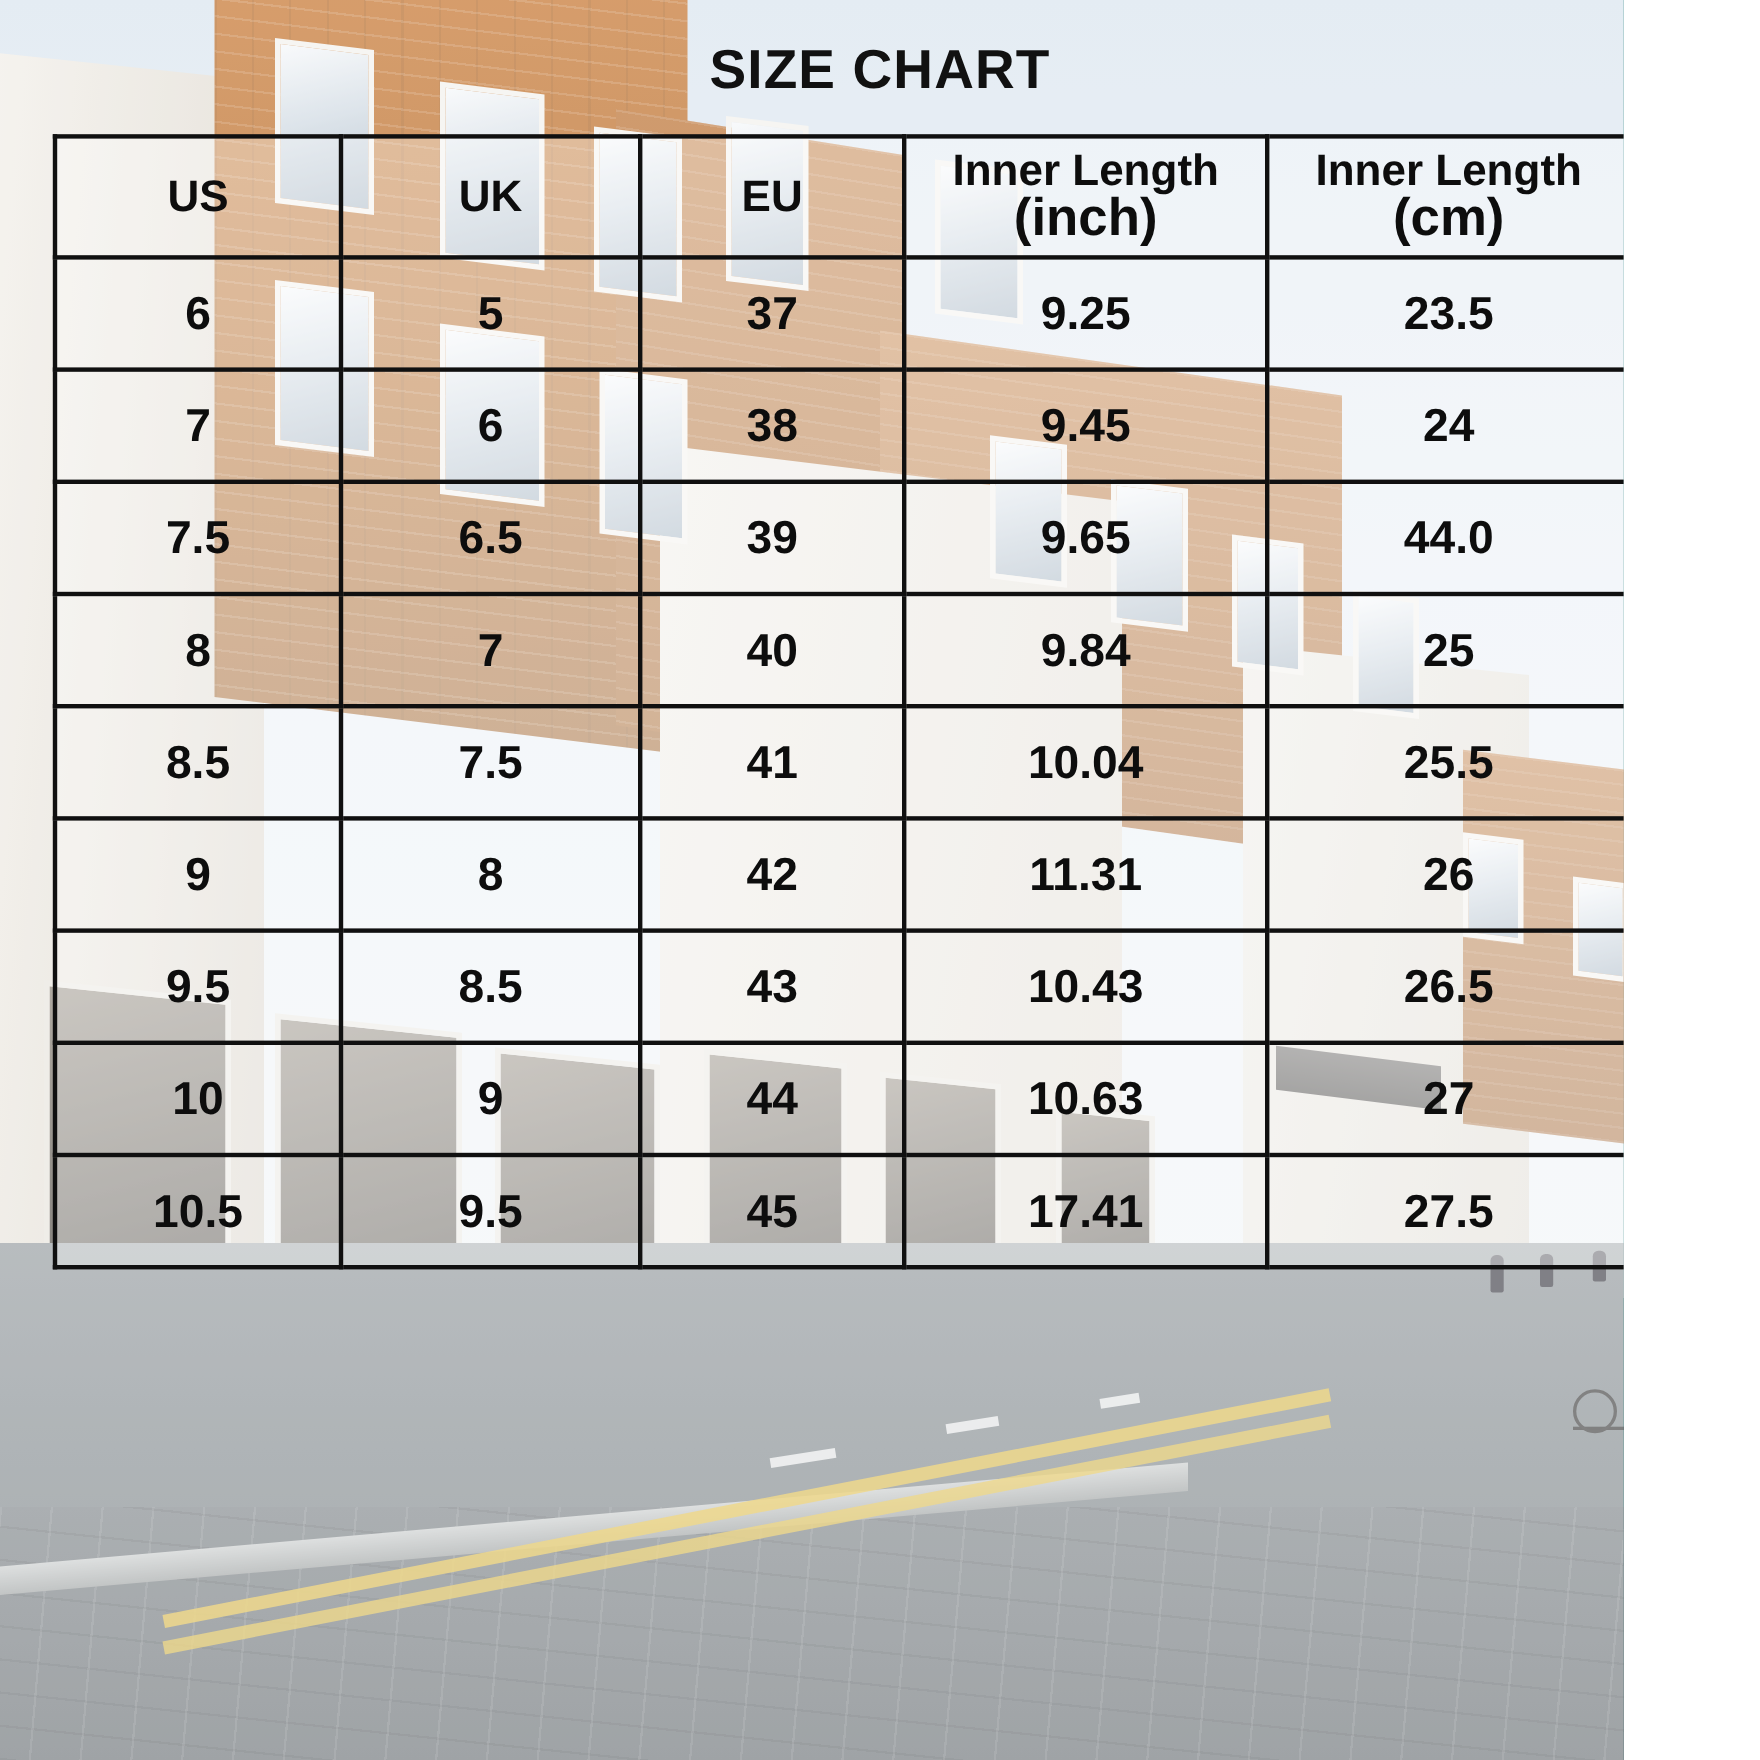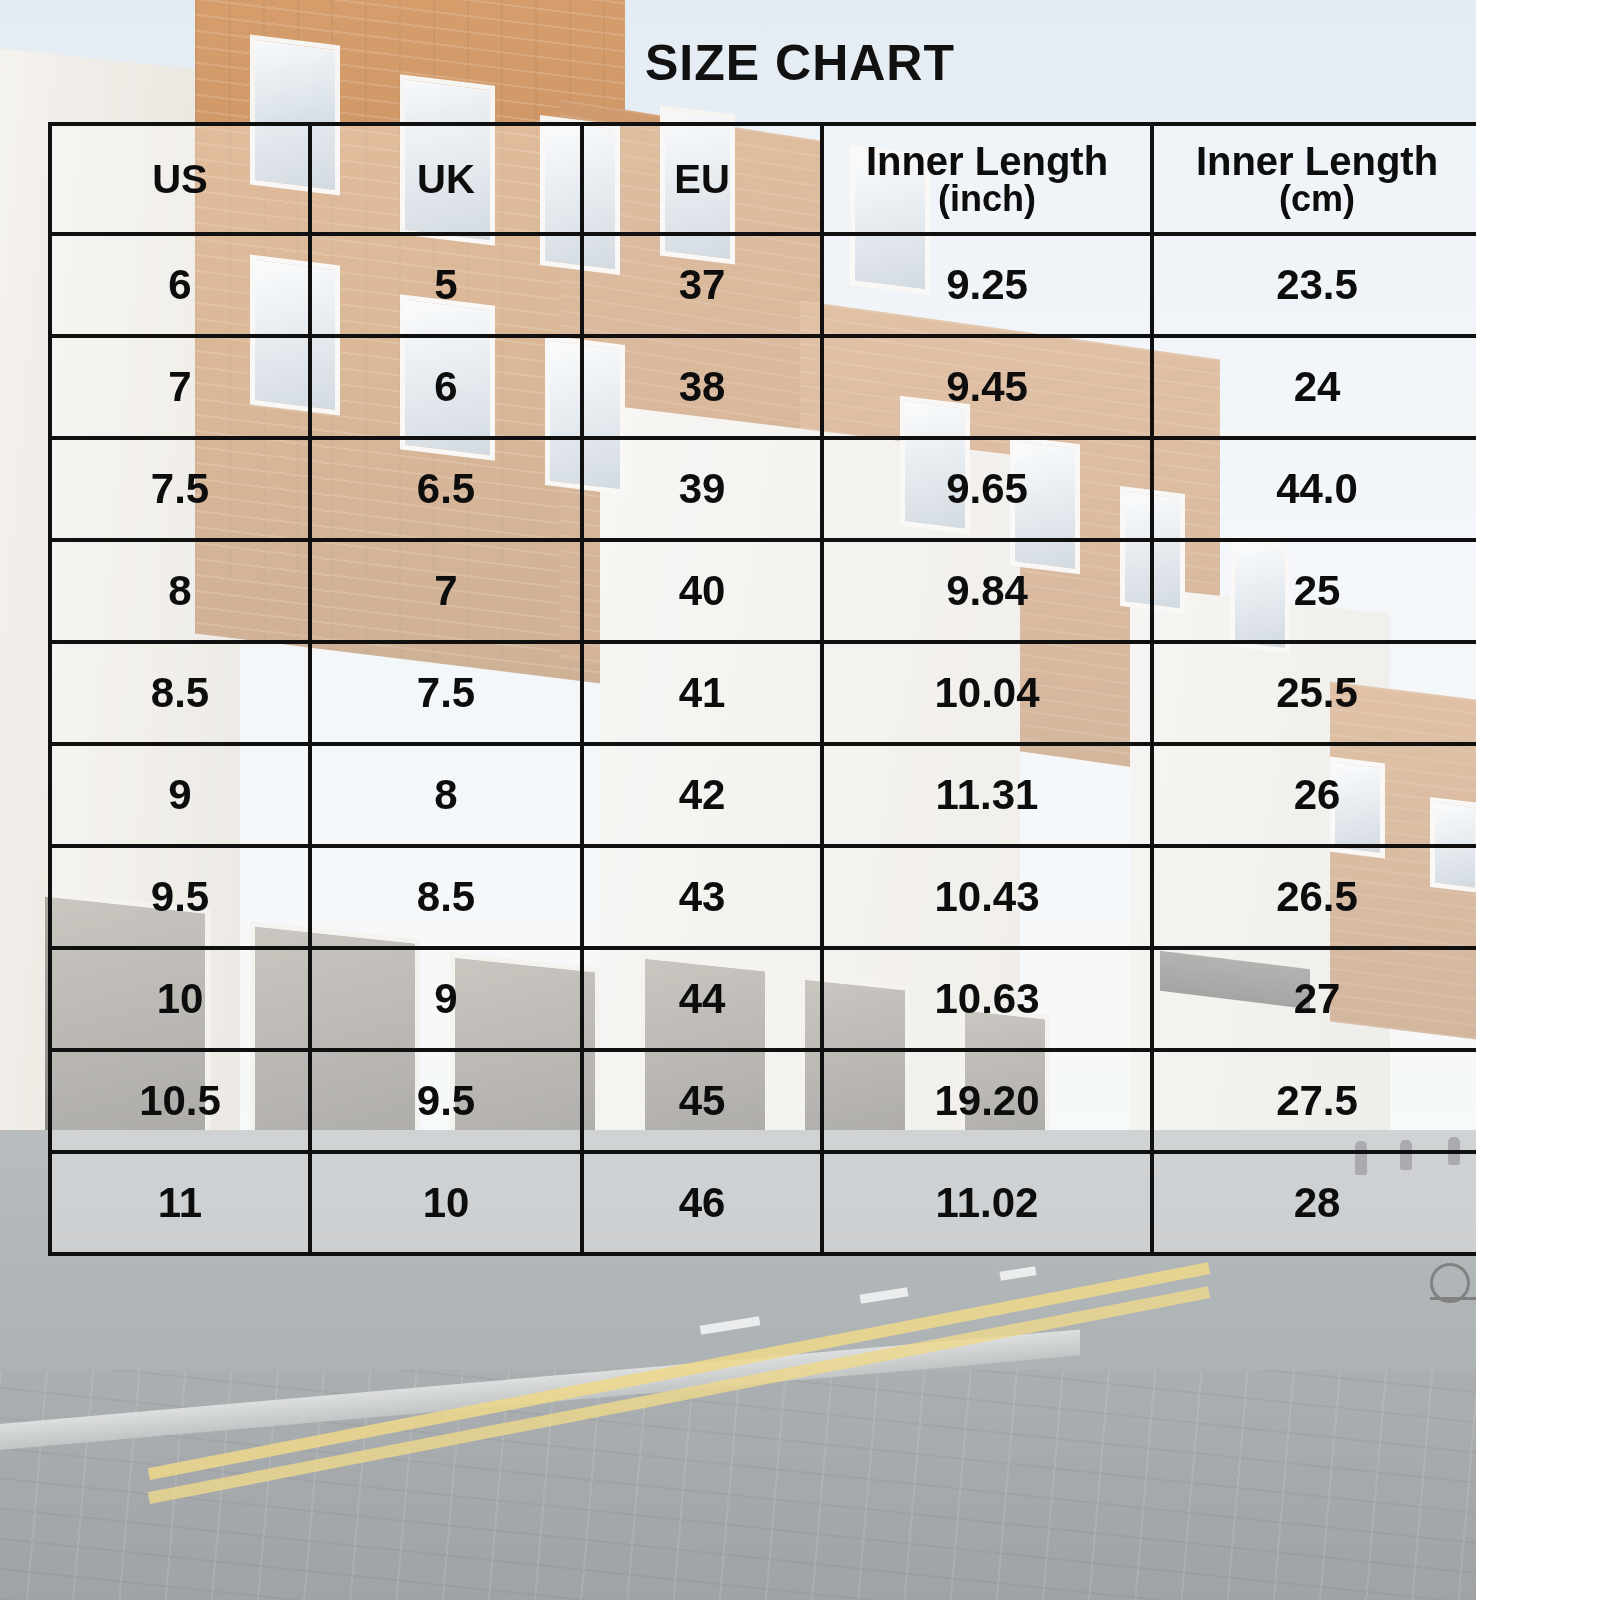--- a/index.html
+++ b/index.html
@@ -228,21 +228,21 @@
   table.size-chart td {
     height: 102px;
     font-size: 42px;
   }
   .col-us { width: 260px; }
   .col-uk { width: 272px; }
   .col-eu { width: 240px; }
   .col-in { width: 330px; }
   .col-cm { width: 330px; }
 
-  .th-sub { display: block; font-size: 36px; line-height: 1; }
+  .th-sub { display: block; font-size: 48px; line-height: 1; }
 </style>
 </head>
 <body>
 
 <div id="stage">
 
   <div class="bg">
     <div class="sky"></div>
 
     <div class="stucco-left"></div>
@@ -381,27 +381,20 @@
             <td>10</td>
             <td>9</td>
             <td>44</td>
             <td>10.63</td>
             <td>27</td>
           </tr>
           <tr>
             <td>10.5</td>
             <td>9.5</td>
             <td>45</td>
-            <td>19.20</td>
+            <td>17.41</td>
             <td>27.5</td>
-          </tr>
-          <tr>
-            <td>11</td>
-            <td>10</td>
-            <td>46</td>
-            <td>11.02</td>
-            <td>28</td>
           </tr>
         </tbody>
     </table>
   </div>
 
 </div>
 
 </body></html>

